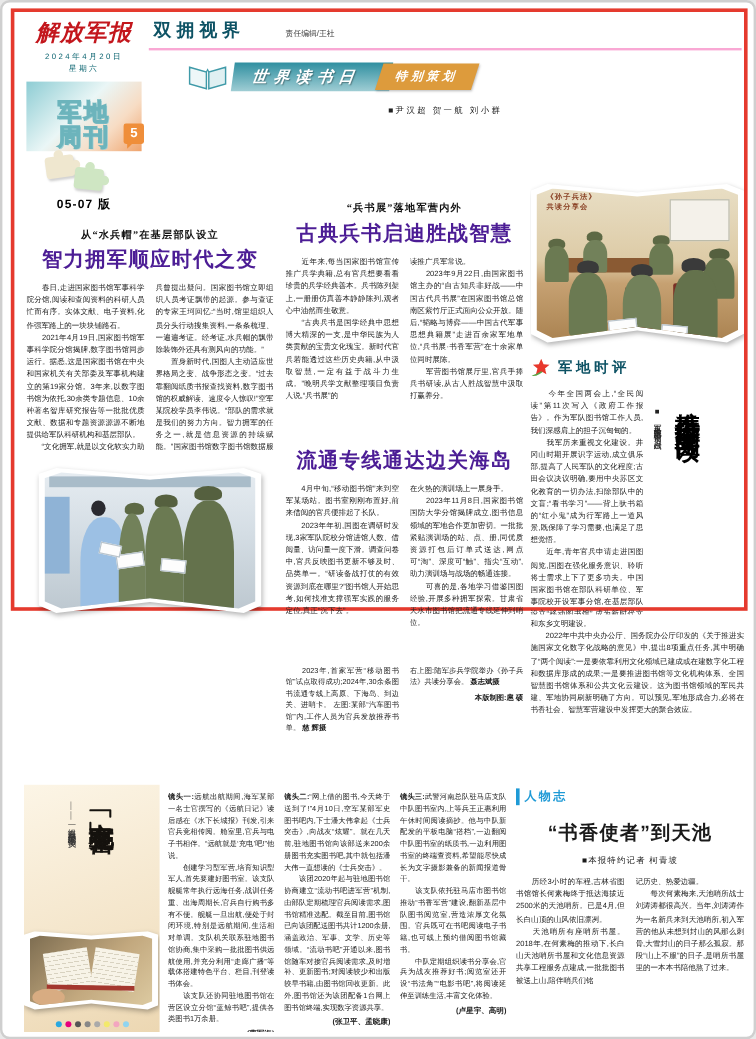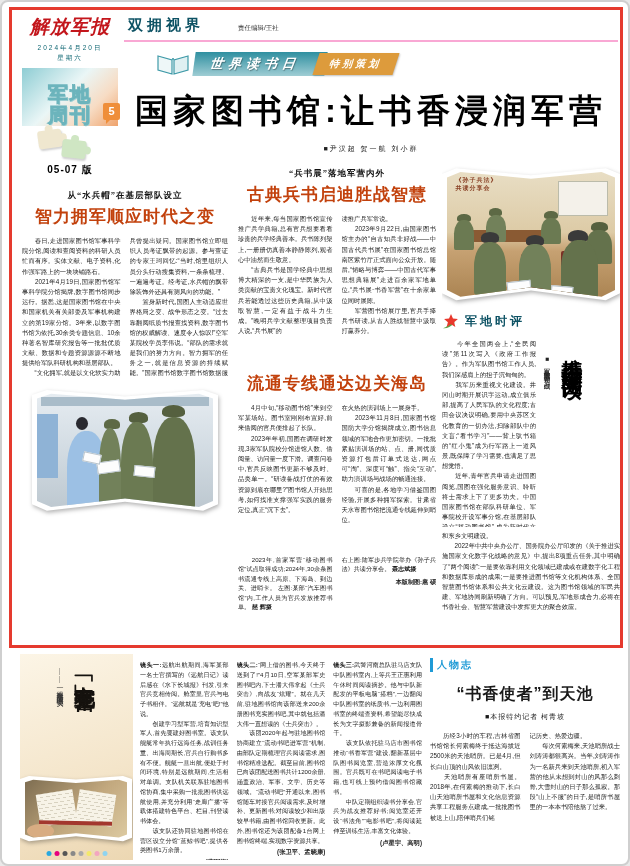--- a/index.html
+++ b/index.html
@@ -1,21 +1,21 @@
 <!DOCTYPE html>
 <html><head>
 <meta charset="utf-8">
 <style>
   html,body{margin:0;padding:0;background:#e9e9e9;}
   *{box-sizing:border-box;}
   body{font-family:"Liberation Sans","DejaVu Sans",sans-serif;color:#1a1a1a;}
   .page{position:relative;width:630px;height:866px;margin:0 auto;background:#fff;
         border:2px solid #cfcfcf;border-radius:8px;overflow:hidden;}
   
-  .frame{position:absolute;left:7px;top:5px;width:614px;height:641px;
+  .frame{position:absolute;left:7px;top:5px;width:614px;height:502px;
          border:3px solid #e53a2e;background:#fff;}
   
   .masthead{position:absolute;left:8px;top:4px;width:100px;height:148px;text-align:center;}
   .paper-logo{font-family:"Liberation Serif","DejaVu Serif",serif;font-weight:900;
               font-style:italic;font-size:19px;color:#c3161c;letter-spacing:1px;white-space:nowrap;}
   .dateline{margin-top:3px;font-size:6.5px;color:#0e6672;letter-spacing:2px;line-height:1.5;white-space:pre-line;}
   .weekly{position:relative;margin:5px auto 0;width:96px;height:58px;
           background:linear-gradient(135deg,#8ecdd4 0%,#eaf6f6 45%,#f7dcc4 72%,#efa36c 100%);
           display:flex;align-items:flex-end;justify-content:center;}
   .weekly-title{font-size:20px;font-weight:900;color:#fff;line-height:1.05;letter-spacing:2px;
@@ -43,21 +43,21 @@
           font-size:13px;letter-spacing:5px;padding:3px 26px 3px 16px;transform:skewX(-8deg);
           text-shadow:1px 1px 1px rgba(0,0,0,.35);}
   .plan-tag{background:#dd9b3c;color:#fff;font-weight:900;font-size:10px;letter-spacing:3px;
             padding:4px 14px;transform:skewX(-18deg);margin-left:-10px;box-shadow:1px 1px 2px rgba(0,0,0,.25);}
   .main-headline{margin-top:12px;text-align:center;font-size:33px;font-weight:900;color:#000;
                  letter-spacing:5px;white-space:nowrap;}
   .main-byline{margin-top:10px;text-align:center;font-size:7px;color:#222;letter-spacing:2px;}
   
   .kicker{text-align:center;font-size:8.5px;font-weight:700;color:#111;
           font-family:Liberation Serif, serif;letter-spacing:1px;}
-  .headline{text-align:center;font-size:17px;font-weight:900;color:#c2410c;letter-spacing:1px;margin-top:3px;}
+  .headline{text-align:center;font-size:17px;font-weight:900;color:#4c1d95;letter-spacing:1px;margin-top:3px;}
   .flow{white-space:pre-line;}
   .body-cols{display:flex;gap:9px;margin-top:8px;}
   .bcol{flex:1;font-size:6.3px;line-height:1.62;text-align:justify;color:#222;overflow:hidden;}
   .credit{text-align:right;font-size:6.3px;font-weight:700;margin-top:2px;}
   
   .col-left{position:absolute;left:10px;top:158px;width:206px;height:474px;overflow:hidden;}
   .foreword{background:linear-gradient(180deg,#cfe9f2,#eaf6fa);padding:7px 9px 6px;height:101px;overflow:hidden;}
   .foreword-title{text-align:center;font-size:11.5px;font-weight:900;color:#e8392c;letter-spacing:4px;margin-bottom:4px;}
   .foreword-text{font-size:6.2px;line-height:1.6;text-align:justify;color:#222;}
   .col-left .kicker{margin-top:22px;}
@@ -94,21 +94,21 @@
   .hand{position:absolute;left:2%;bottom:4%;width:26%;height:22%;background:#d8ac82;border-radius:50%;}
   
   .col-mid{position:absolute;left:226px;top:158px;width:198px;height:476px;overflow:hidden;}
   .col-mid .article-a .body-cols{height:146px;}
   .col-mid .article-b{margin-top:12px;}
   .col-mid .article-b .body-cols{height:146px;}
   .cap-note{margin-top:6px;display:flex;gap:9px;font-size:6.1px;line-height:1.55;text-align:justify;}
   .cap-note .c{flex:1;overflow:hidden;}
   .cap-credit{font-weight:700;}
   
-  .col-right{position:absolute;left:430px;top:154px;width:178px;height:480px;overflow:hidden;}
+  .col-right{position:absolute;left:430px;top:139px;width:178px;height:480px;overflow:hidden;}
   .review-label{display:flex;align-items:center;gap:5px;margin-top:7px;padding-bottom:3px;}
   .review-label .txt{font-size:12px;font-weight:900;color:#0d5264;letter-spacing:3px;}
   .commentary{display:flex;margin-top:6px;height:188px;}
   .commentary .bcol{width:94px;flex:0 0 auto;}
   .v-byline{writing-mode:vertical-rl;font-size:6.5px;color:#222;margin:16px 3px 0 6px;height:165px;letter-spacing:1px;}
   .v-headline{writing-mode:vertical-rl;font-size:21px;font-weight:900;color:#000;
               letter-spacing:3px;margin:2px 2px 0 4px;height:186px;}
   .commentary-bottom{margin-top:4px;display:flex;gap:9px;height:120px;}
   .commentary-bottom .bcol{flex:1;}
   
@@ -162,21 +162,20 @@
       </div>
       <div class="banner">
         <svg class="book-icon" viewBox="0 0 34 24">
           <path d="M2 4 L16 8 L16 22 L2 18 Z" fill="#eef7f8" stroke="#3f9aa8" stroke-width="1.2"></path>
           <path d="M32 4 L18 8 L18 22 L32 18 Z" fill="#dff0f2" stroke="#3f9aa8" stroke-width="1.2"></path>
           <path d="M16 8 L17 6 L18 8" fill="none" stroke="#3f9aa8" stroke-width="1"></path>
         </svg>
         <span class="ribbon">世界读书日</span>
         <span class="plan-tag">特别策划</span>
       </div>
-      <div class="main-headline">国家图书馆:让书香浸润军营</div>
       <div class="main-byline">■尹汉超  贺一航  刘小群</div>
     </div>
 
     <div class="col-left">
       <div class="kicker">从“水兵帽”在基层部队设立</div>
       <div class="headline">智力拥军顺应时代之变</div>
       <div class="body-cols">
         <div class="bcol flow">　　春日,走进国家图书馆军事科学院分馆,阅读和查阅资料的科研人员忙而有序。实体文献、电子资料,化作强军路上的一块块铺路石。
 　　2021年4月19日,国家图书馆军事科学院分馆揭牌,数字图书馆同步运行。据悉,这是国家图书馆在中央和国家机关有关部委及军事机构建立的第19家分馆。3年来,以数字图书馆为依托,30余类专题信息、10余种著名智库研究报告等一批批优质文献、数据和专题资源源源不断地提供给军队科研机构和基层部队。
 　　“文化拥军,就是以文化软实力助推部队战斗力提升。”国家图书馆党委书记陈樱说。

